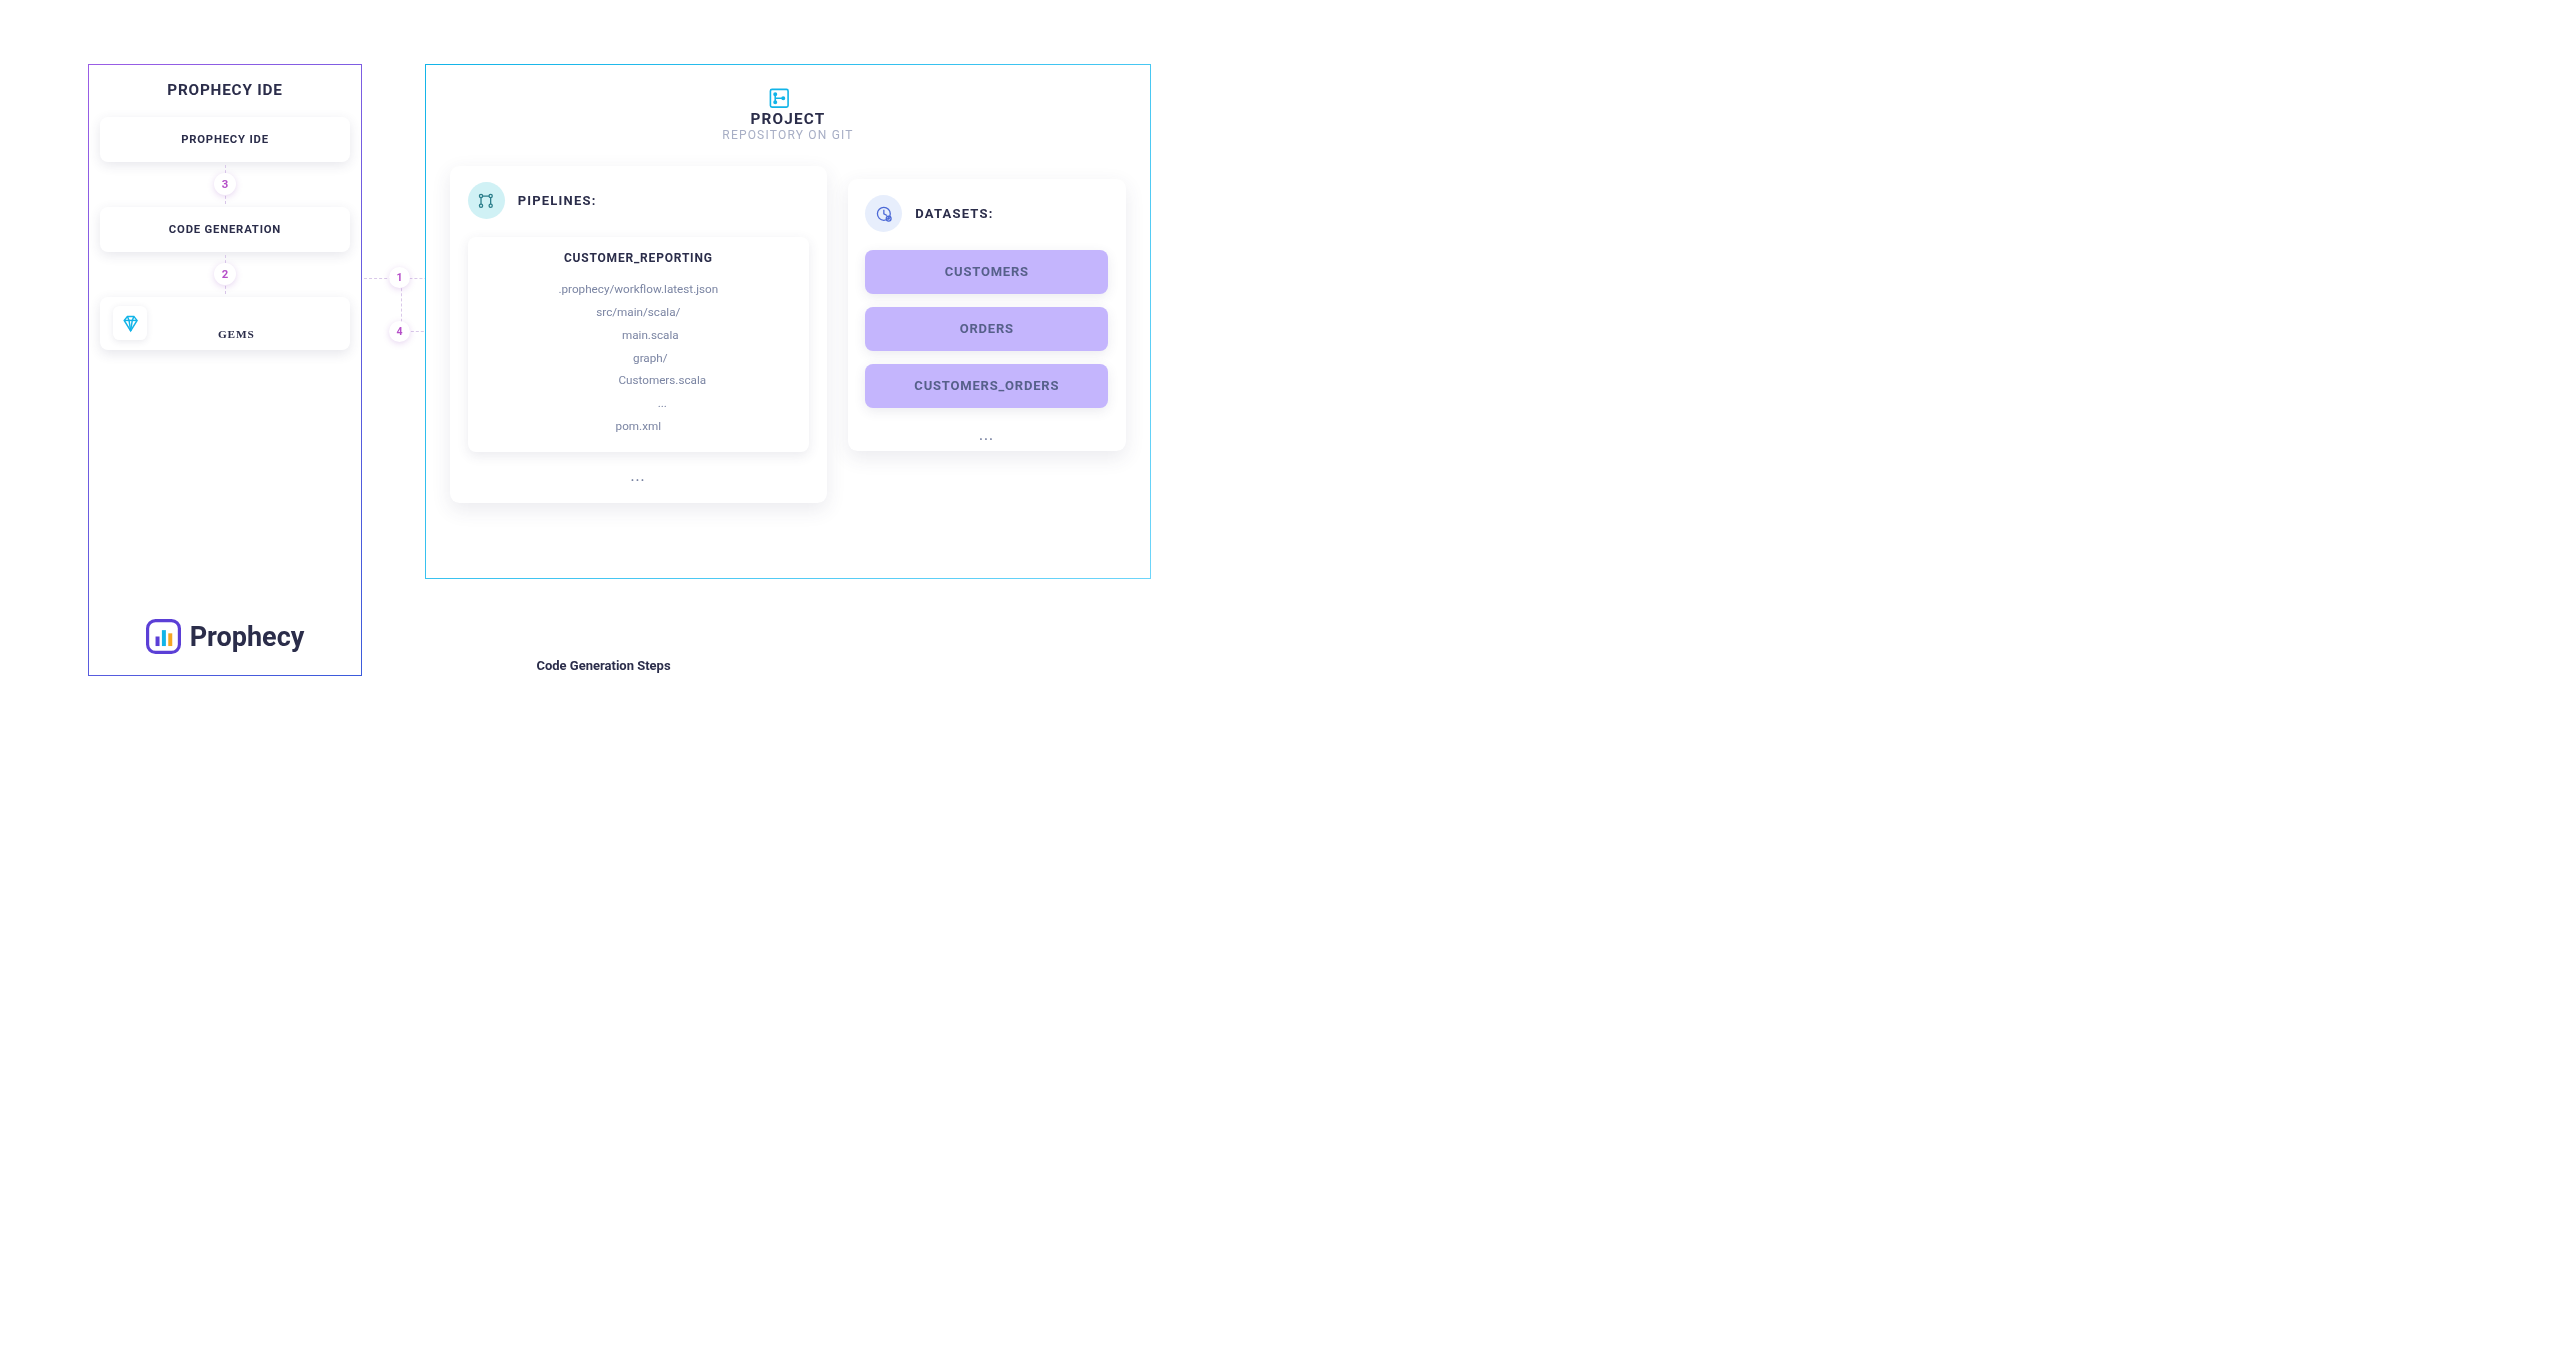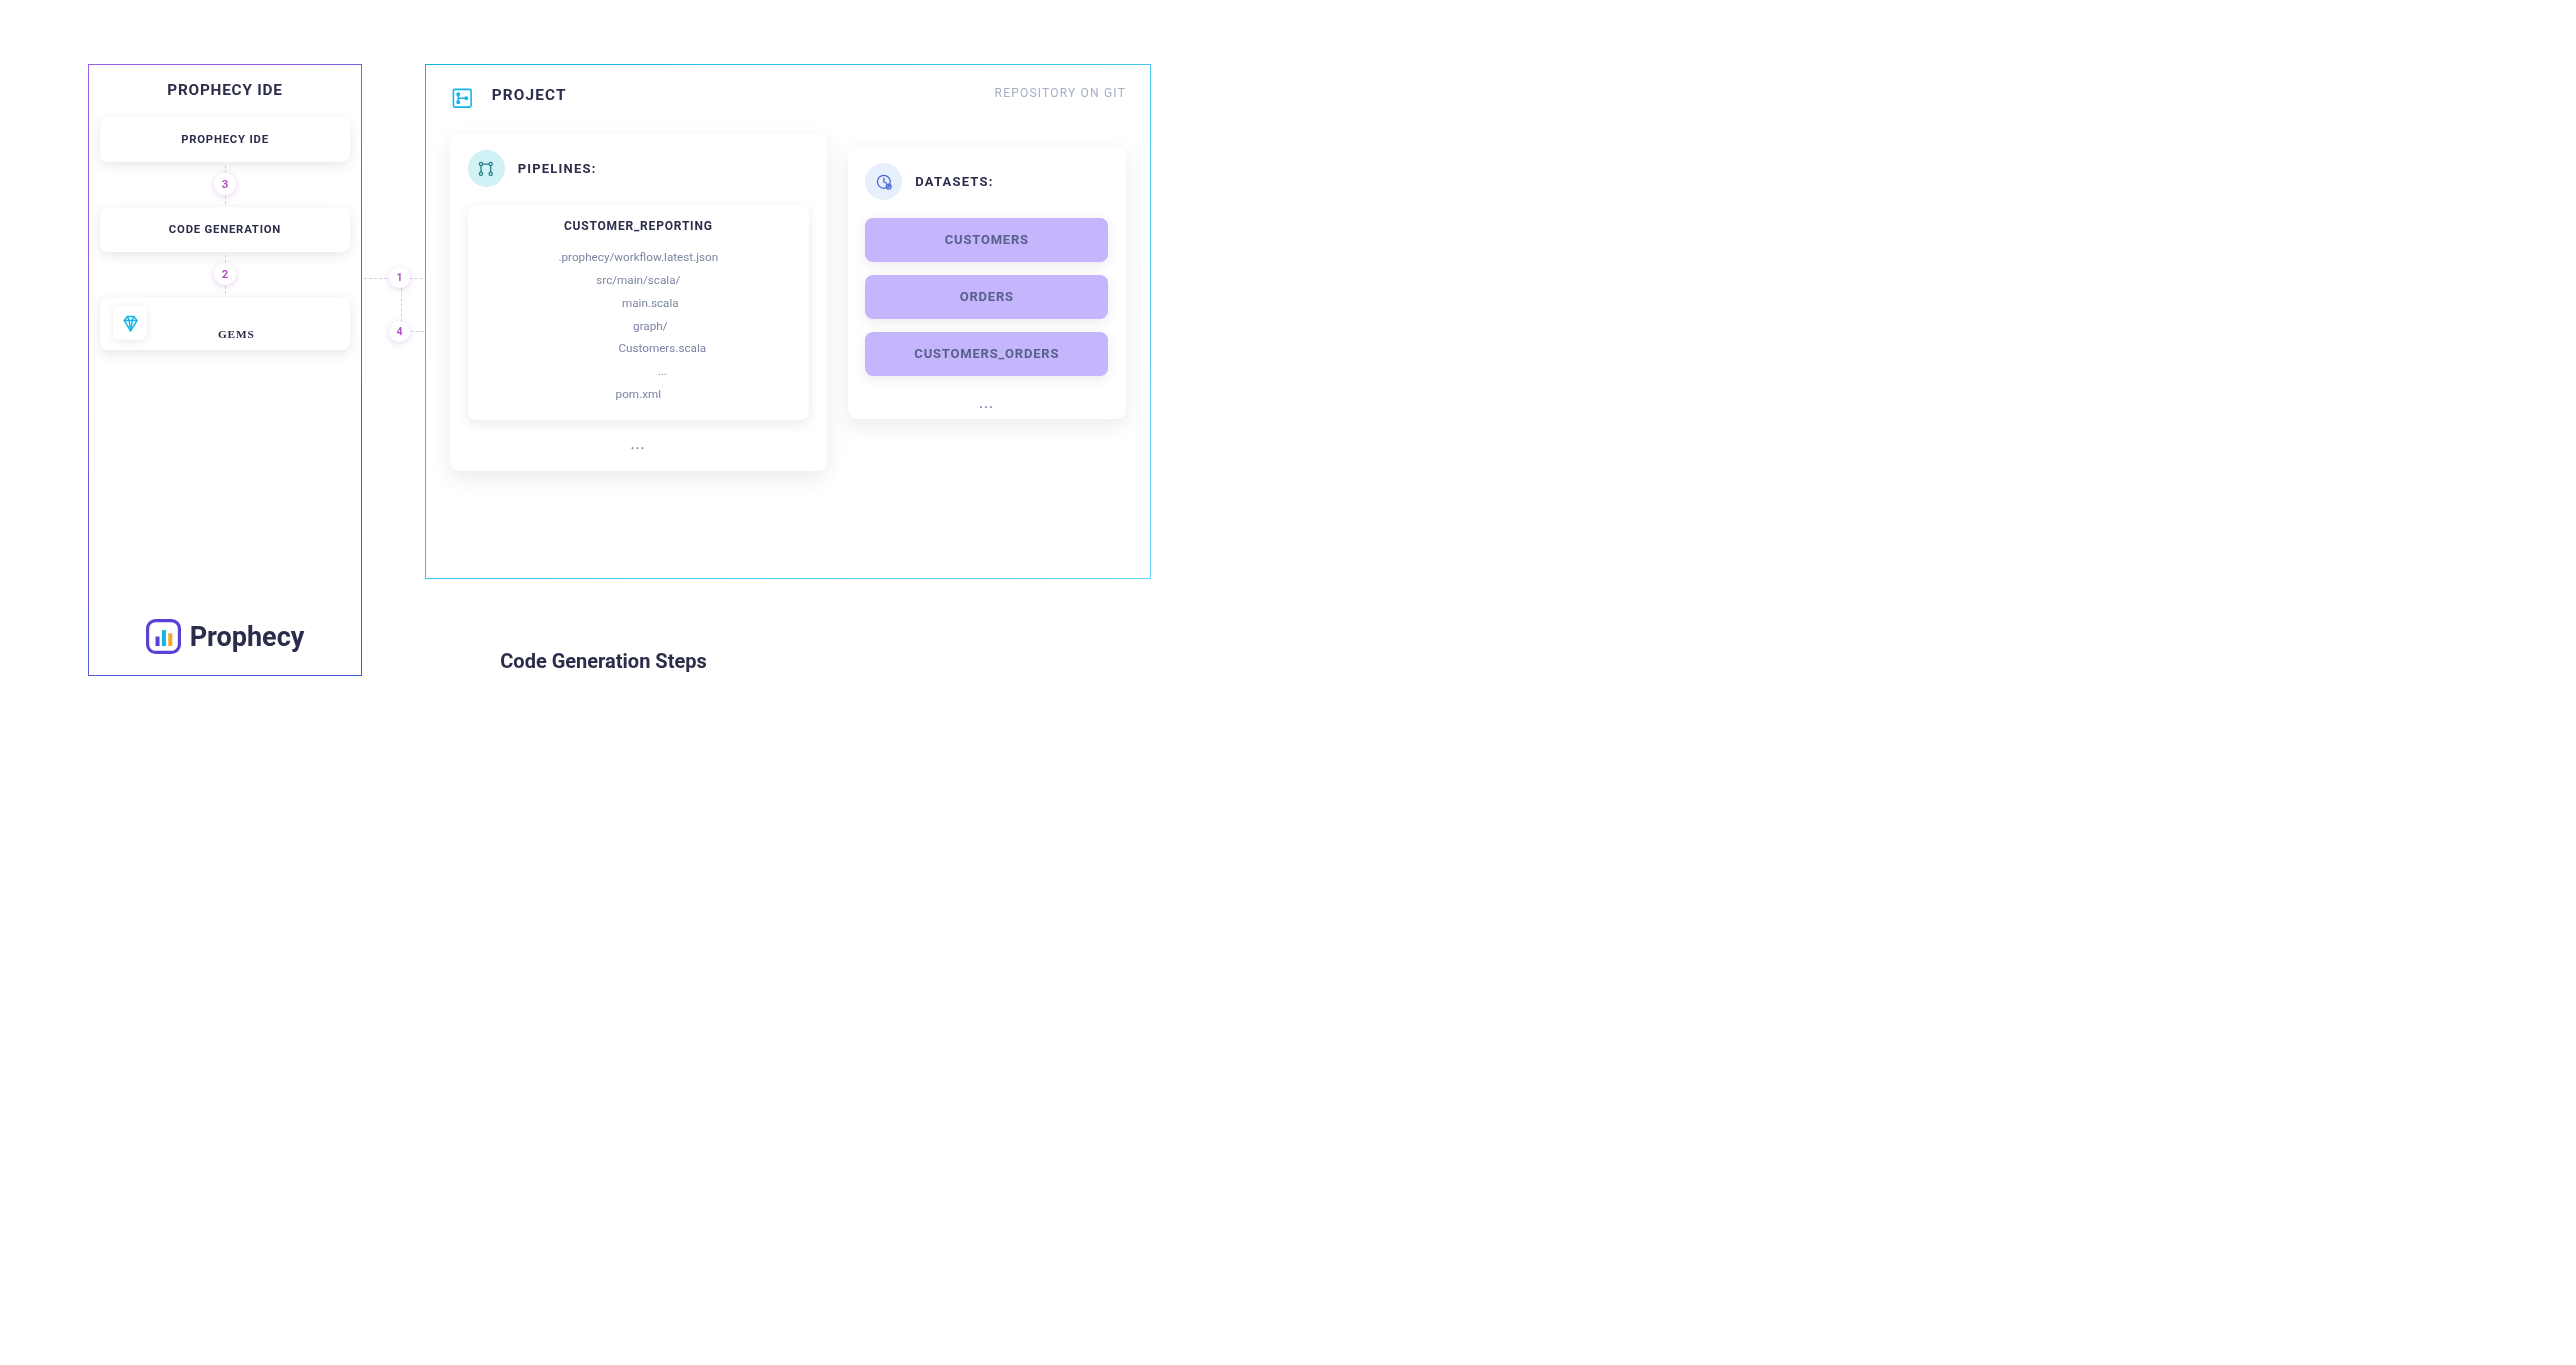--- a/index.html
+++ b/index.html
@@ -35,21 +35,21 @@
 .vconn::before { content:""; position:absolute; top:3.2px; bottom:3.2px; border-left:1.6px dashed #d9c8e9; }
 .badge {
   position:relative; z-index:2; width:22.5px; height:22.5px; border-radius:50%; background:#fff;
   box-shadow:0 1.6px 6.4px rgba(160,90,200,0.25); display:flex; align-items:center; justify-content:center;
   font-weight:700; font-size:11.3px; color:#b54fc8;
 }
 
 .logo-wrap { position:absolute; bottom:21px; left:0; right:0; display:flex; align-items:center; justify-content:center; gap:9px; }
 .logo-text { font-size:27px; font-weight:700; color:#2b2d4a; }
 
-.proj-header { display:flex; align-items:flex-start; margin-bottom: 24px; }
+.proj-header { display:flex; align-items:center; margin-bottom: 24px; flex-direction: column; }
 .proj-icon { width:24px; height:24px; margin-right:17.7px; display:flex; align-items:center; justify-content:center; }
 .proj-title { font-size:15.3px; font-weight:700; letter-spacing:1.2px; color:#2b2d4a; flex:1; }
 .proj-repo { font-size:12px; font-weight:400; letter-spacing:1.2px; color:#a7aec5; }
 
 .proj-body { display:flex; gap:21px; }
 .col-pipe { flex: 1.15; }
 .col-data { flex: 0.85; padding-top: 13px; }
 
 .sub-card {
   background:#fff; border-radius:9.7px; box-shadow:0 6.4px 19.3px rgba(60,60,100,0.10);
@@ -75,21 +75,21 @@
 .ellips { font-size:12px; color:#7b85a3; font-weight:700; padding:8px 3.2px 3.2px 3.2px; letter-spacing:1.6px; }
 
 .data-item {
   background:#c4b5fd; border-radius:8px; box-shadow:0 3.2px 11.3px rgba(60,60,100,0.10);
   padding:14.5px 14.5px; margin-bottom:13px; font-size:13px; font-weight:700;
   letter-spacing:0.8px; color:#56608a;
 }
 
 .caption {
   position:absolute; left:0; right:0; bottom:-21px; text-align:center;
-  font-size:20px; font-weight:700; color:#2b2d4a;
+  font-size:13px; font-weight:700; color:#2b2d4a;
 }
 
 
 .hconn {
   position:absolute; height:1.6px; border-top:1.6px dashed #d9c8e9;
 }
 .hconn-badge {
   position:absolute; width:21px; height:21px; border-radius:50%; background:#fff;
   box-shadow:0 1.6px 6.4px rgba(160,90,200,0.25); display:flex; align-items:center; justify-content:center;
   font-weight:700; font-size:10.5px; color:#b54fc8; z-index:3;

